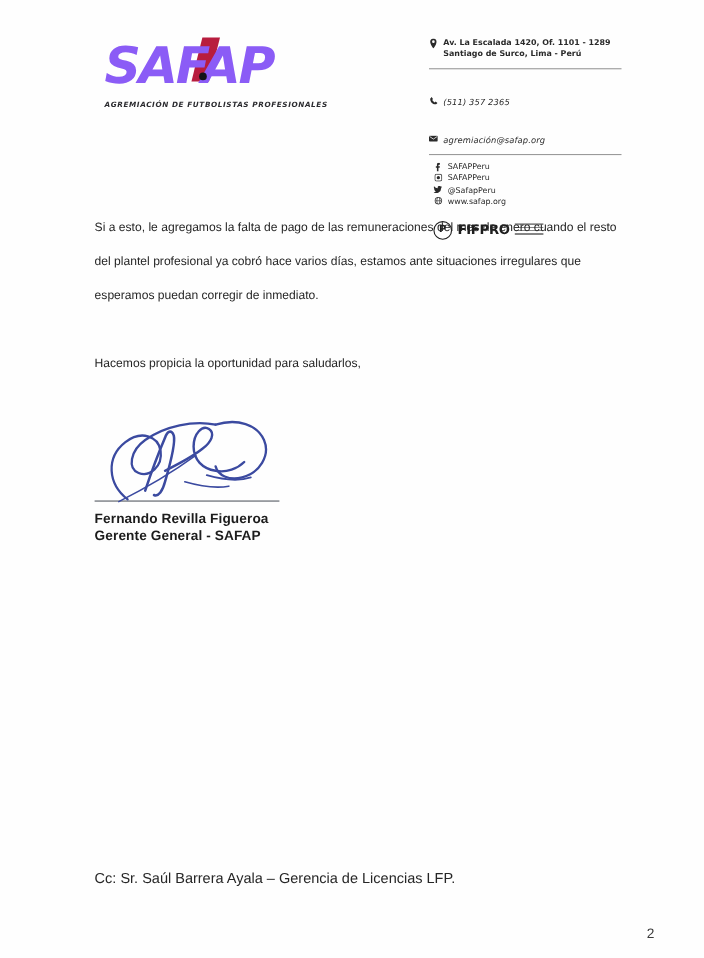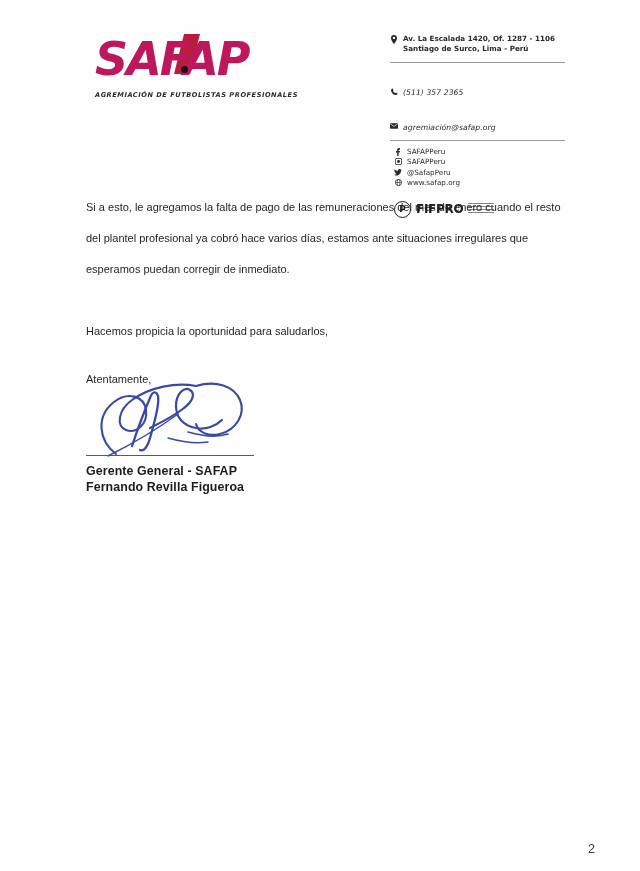--- a/index.html
+++ b/index.html
@@ -38,21 +38,21 @@
     top: 8px;
     width: 200px;
   }
   .logo-wordmark {
     position: relative;
     font-family: "DejaVu Sans", sans-serif;
     font-weight: bold;
     font-style: italic;
     font-size: 46px;
     letter-spacing: -2px;
-    color: #be185d;
+    color: #8b5cf6;
     line-height: 1;
     height: 52px;
     white-space: nowrap;
   }
   .logo-slash {
     position: absolute;
     left: 84px;
     top: -2px;
     width: 16px;
     height: 40px;
@@ -245,21 +245,21 @@
     </div>
 
     <div class="contact-block">
 
       <div class="contact-row">
         <span class="ico">
           <svg width="6" height="9" viewBox="0 0 6 9">
               <path d="M3 0C1.35 0 0 1.3 0 2.9 0 5.1 3 9 3 9s3-3.9 3-6.1C6 1.3 4.65 0 3 0zm0 4.1a1.2 1.2 0 110-2.4 1.2 1.2 0 010 2.4z" fill="#2a2a2a"></path>
             </svg>
         </span>
-        <span class="contact-text">Av. La Escalada 1420, Of. 1287 - 1106</span>
+        <span class="contact-text">Av. La Escalada 1420, Of. 1101 - 1289</span>
       </div>
       <div class="contact-row">
         <span class="contact-text addr-line2">Santiago de Surco, Lima - Perú</span>
       </div>
 
       <div class="hr-thin"></div>
 
       <div class="contact-row light">
         <span class="ico">
           <svg width="7" height="7" viewBox="0 0 8 8">
@@ -323,37 +323,37 @@
       </div>
 
     </div>
   </div>
 
   <div class="body-text">
     <p class="para">Si a esto, le agregamos la falta de pago de las remuneraciones del mes de enero cuando el resto del plantel profesional ya cobró hace varios días, estamos ante situaciones irregulares que esperamos puedan corregir de inmediato.</p>
     <div class="gap-1"></div>
     <p class="para">Hacemos propicia la oportunidad para saludarlos,</p>
     <div class="gap-2"></div>
-    <p class="para">Atentamente,</p>
   </div>
 
   <div class="signature-area">
     <svg class="sig-svg" width="185" height="86" viewBox="0 0 185 86">
       <g fill="none" stroke="#3b4aa0" stroke-linecap="round" stroke-linejoin="round">
         <path d="M24 82 C6 68, 4 44, 22 30 C36 19, 52 24, 54 38 C56 52, 44 62, 34 58 C24 54, 26 38, 40 28 C58 15, 84 10, 104 14" stroke-width="2.1"></path>
         <path d="M40 74 C46 56, 52 40, 58 26 C60 20, 64 18, 66 24 C68 32, 62 52, 58 66 C56 74, 52 80, 48 78" stroke-width="2.3"></path>
         <path d="M58 56 C70 50, 82 44, 92 36 C100 30, 104 22, 98 18 C92 14, 84 22, 84 34 C84 46, 92 54, 104 56 C114 58, 124 54, 130 48" stroke-width="2.2"></path>
         <path d="M104 14 C124 8, 142 14, 148 28 C154 42, 144 58, 128 62 C116 65, 106 60, 104 52" stroke-width="2.1"></path>
         <path d="M96 60 C110 64, 124 66, 136 62" stroke-width="1.7"></path>
         <path d="M76 66 C90 70, 104 72, 116 70" stroke-width="1.5"></path>
         <path d="M16 84 C40 72, 64 58, 86 42" stroke-width="1.4"></path>
       </g>
     </svg>
     <div class="sig-rule"></div>
     <div class="sig-name">
+      <div>Fernando Revilla Figueroa</div>
       <div>Gerente General - SAFAP</div>
-      <div>Fernando Revilla Figueroa</div>
     </div>
   </div>
 
+  <div class="cc-line">Cc: Sr. Saúl Barrera Ayala – Gerencia de Licencias LFP.</div>
   <div class="page-number">2</div>
 
 </div>
 
 </body></html>

